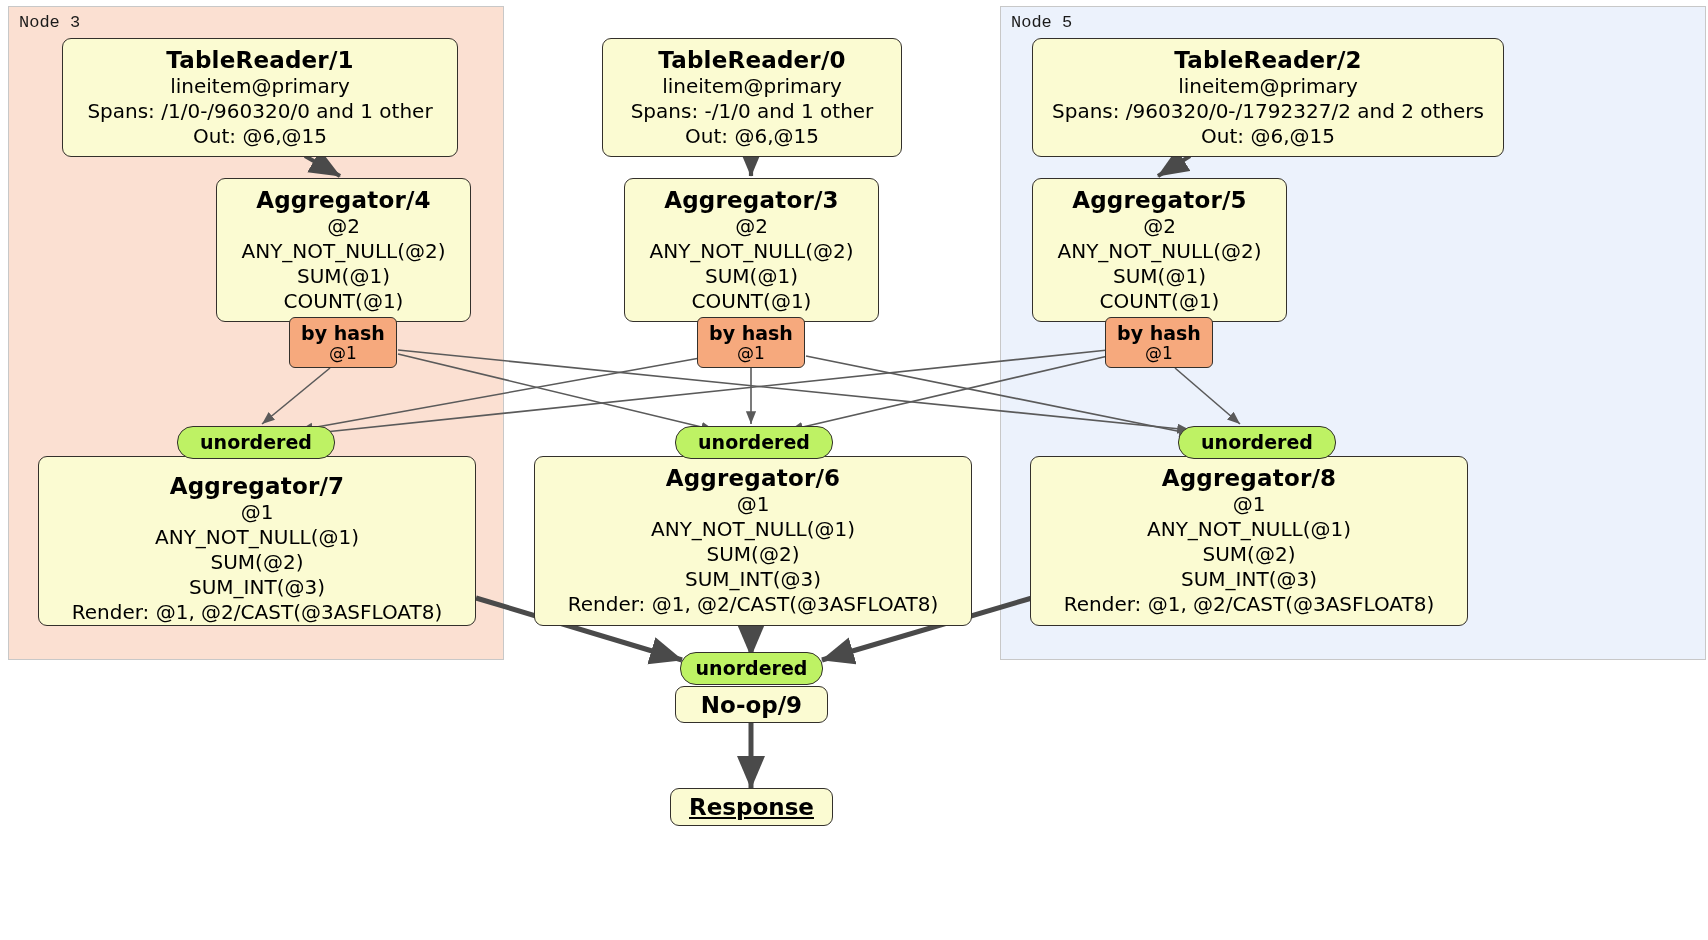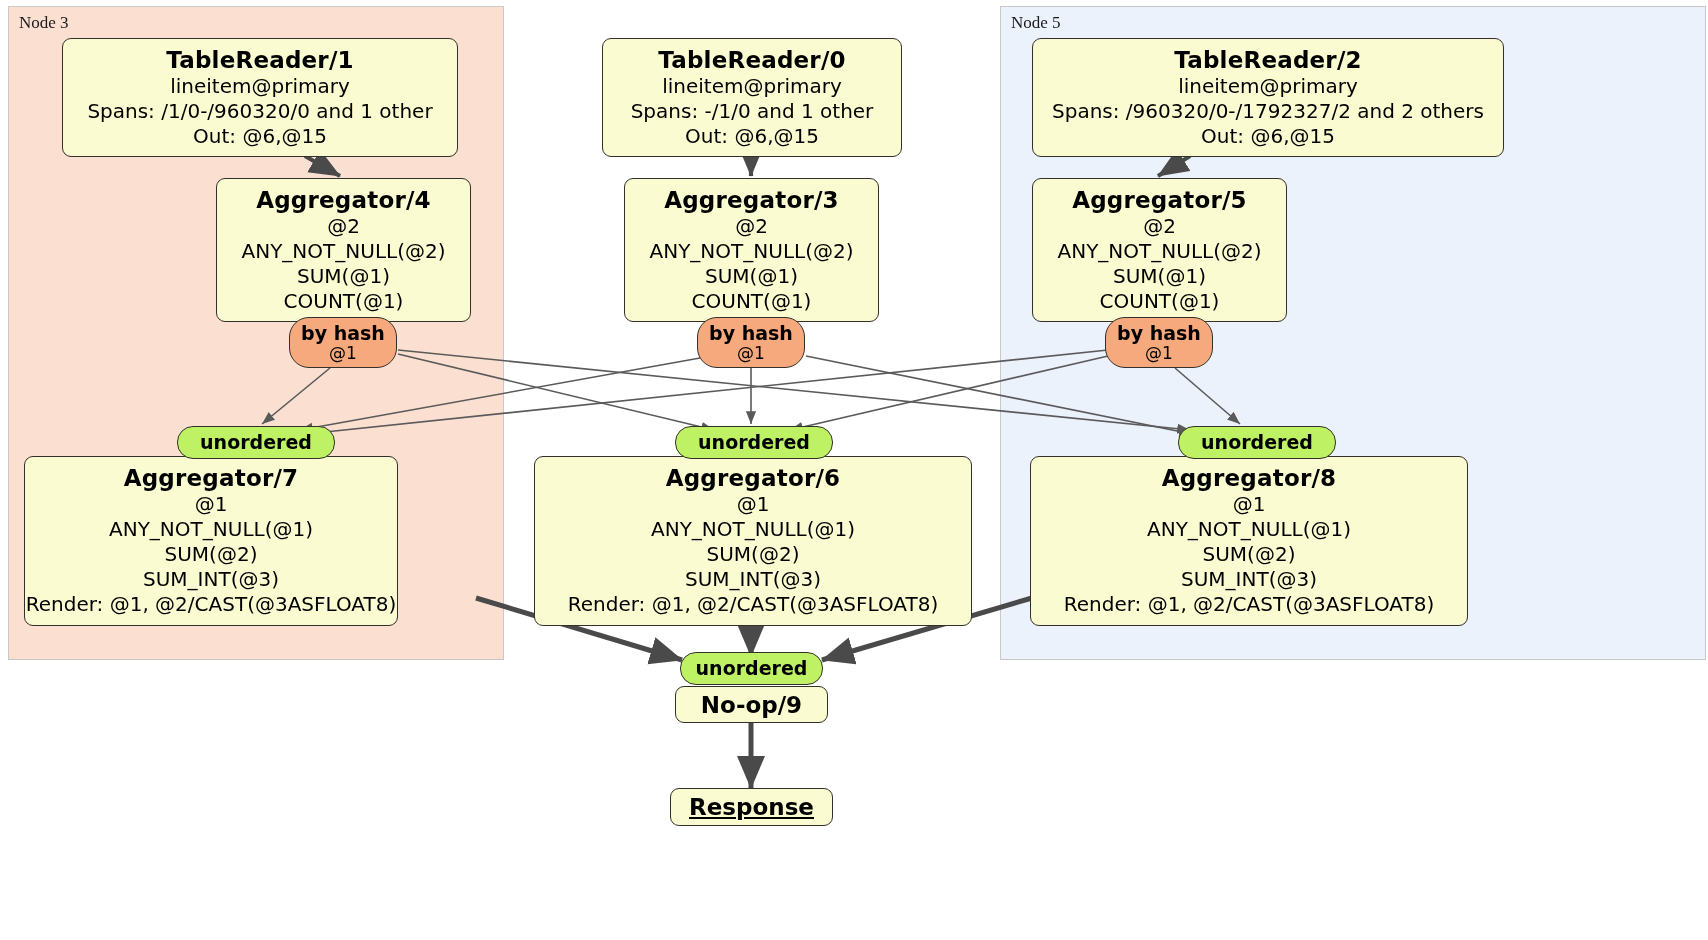--- a/index.html
+++ b/index.html
@@ -7,21 +7,21 @@
   body{
     width:1708px;height:940px;position:relative;overflow:hidden;
     font-family:"DejaVu Sans","Liberation Sans",sans-serif;
   }
   #stage{position:absolute;left:0;top:0;width:1708px;height:940px;}
 
   
   .panel{position:absolute;box-sizing:border-box;border:1px solid #c8c8c8;}
   .panel-label{
     position:absolute;left:10px;top:6px;font-size:17px;color:#1a1a1a;
-    font-family:Liberation Serif, serif;white-space:nowrap;
+    font-family:Liberation Mono, monospace;white-space:nowrap;
   }
   #panel-node3{left:8px;  top:6px;  width:496px; height:654px; background:#fbe0d2;}
   #panel-node1{left:504px;top:2px;  width:496px; height:936px; background:#cfdfe9;}
   #panel-node2{left:1000px;top:6px; width:706px; height:654px; background:#ecf2fc;}
 
   
   #edges{position:absolute;left:0;top:0;width:1708px;height:940px;overflow:visible;}
 
   
   .box{
@@ -45,21 +45,21 @@
   }
 
   
   .pill{
     position:absolute;box-sizing:border-box;border:1.5px solid #33302b;
     display:flex;flex-direction:column;align-items:center;justify-content:center;
     z-index:8;white-space:nowrap;color:#000;
   }
   .pill .p1{font-weight:bold;font-size:19px;line-height:21px;}
   .pill .p2{font-size:17px;line-height:19px;}
-  .pill-hash{background:#f6a97d;border-radius:20px;}
+  .pill-hash{background:#f6a97d;border-radius:6px;}
   .pill-unordered{background:#bef264;border-radius:16px;justify-content:center;}
 </style>
 </head>
 <body>
 
 <div id="stage">
 
   <div class="panel" id="panel-node3">
     <span class="panel-label">Node 3</span>
   </div>
@@ -195,21 +195,21 @@
   <div class="pill pill-unordered" style="left:177px;top:426px;width:158px;height:33px;">
     <span class="p1">unordered</span>
   </div>
   <div class="pill pill-unordered" style="left:675px;top:426px;width:158px;height:33px;">
     <span class="p1">unordered</span>
   </div>
   <div class="pill pill-unordered" style="left:1178px;top:426px;width:158px;height:33px;">
     <span class="p1">unordered</span>
   </div>
 
-  <div class="box" id="agg7" style="left:24px;top:456px;width:374px;height:170px;">
+  <div class="box" id="agg7" style="left:38px;top:456px;width:438px;height:170px;justify-content:flex-end;">
     <div class="title">Aggregator/7</div>
     <div class="ln">@1</div>
     <div class="ln">ANY_NOT_NULL(@1)</div>
     <div class="ln">SUM(@2)</div>
     <div class="ln">SUM_INT(@3)</div>
     <div class="ln">Render: @1, @2/CAST(@3ASFLOAT8)</div>
   </div>
 
   <div class="box" id="agg6" style="left:534px;top:456px;width:438px;height:170px;">
     <div class="title">Aggregator/6</div>

